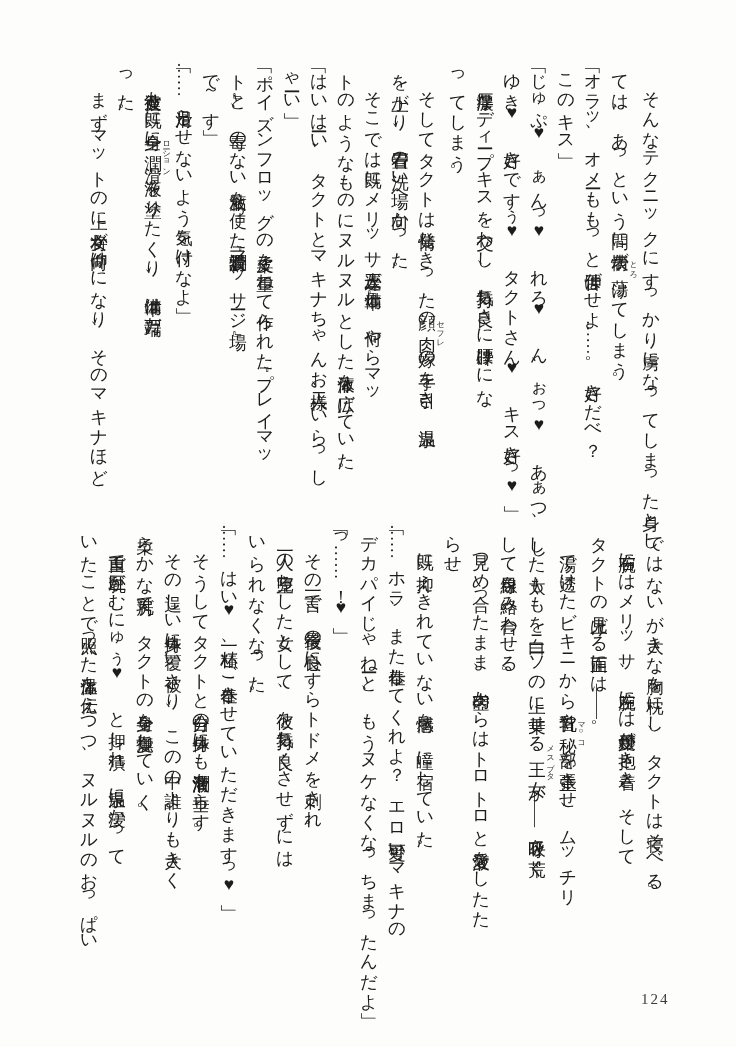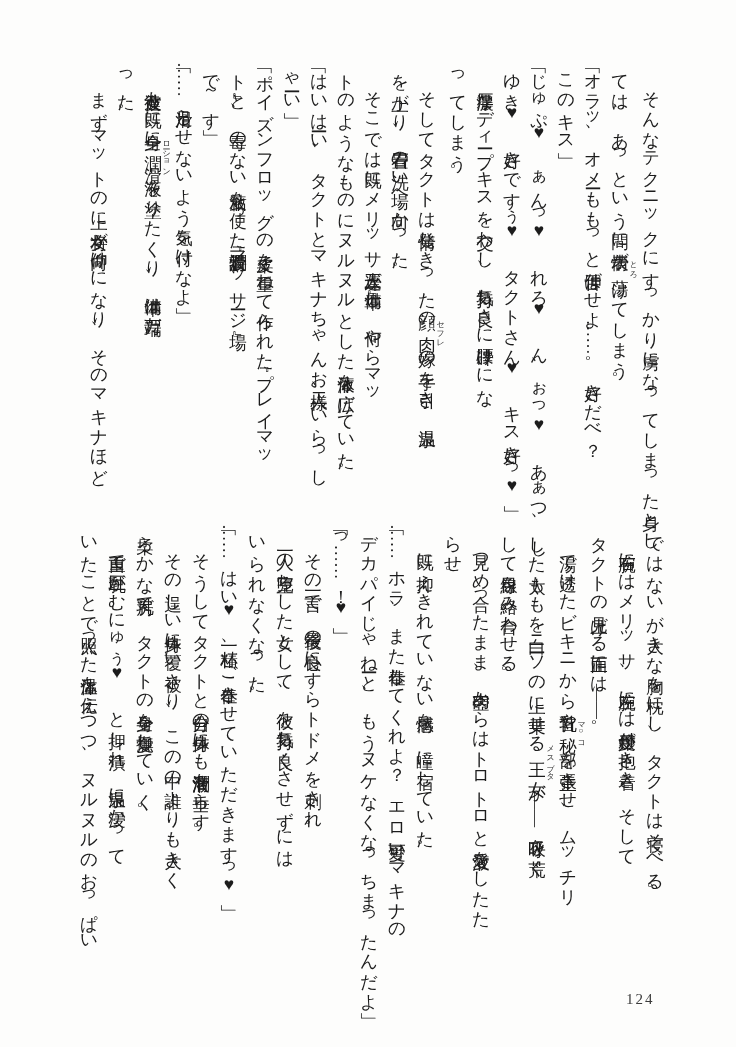--- a/index.html
+++ b/index.html
@@ -41,21 +41,21 @@
   .vblock-bottom .tline {
     line-height: 28px;
   }
   ruby rt {
     font-size: 8px;
     letter-spacing: 0;
     color: #2a2a2a;
   }
   .page-number {
     position: absolute;
-    left: 626px;
+    left: 641px;
     top: 991px;
     font-size: 15px;
     letter-spacing: 2px;
     color: #3a3a3a;
   }
 </style>
 </head>
 <body>
 
 <div class="page" style="background: rgb(253, 253, 252); color: rgb(28, 28, 28);">

